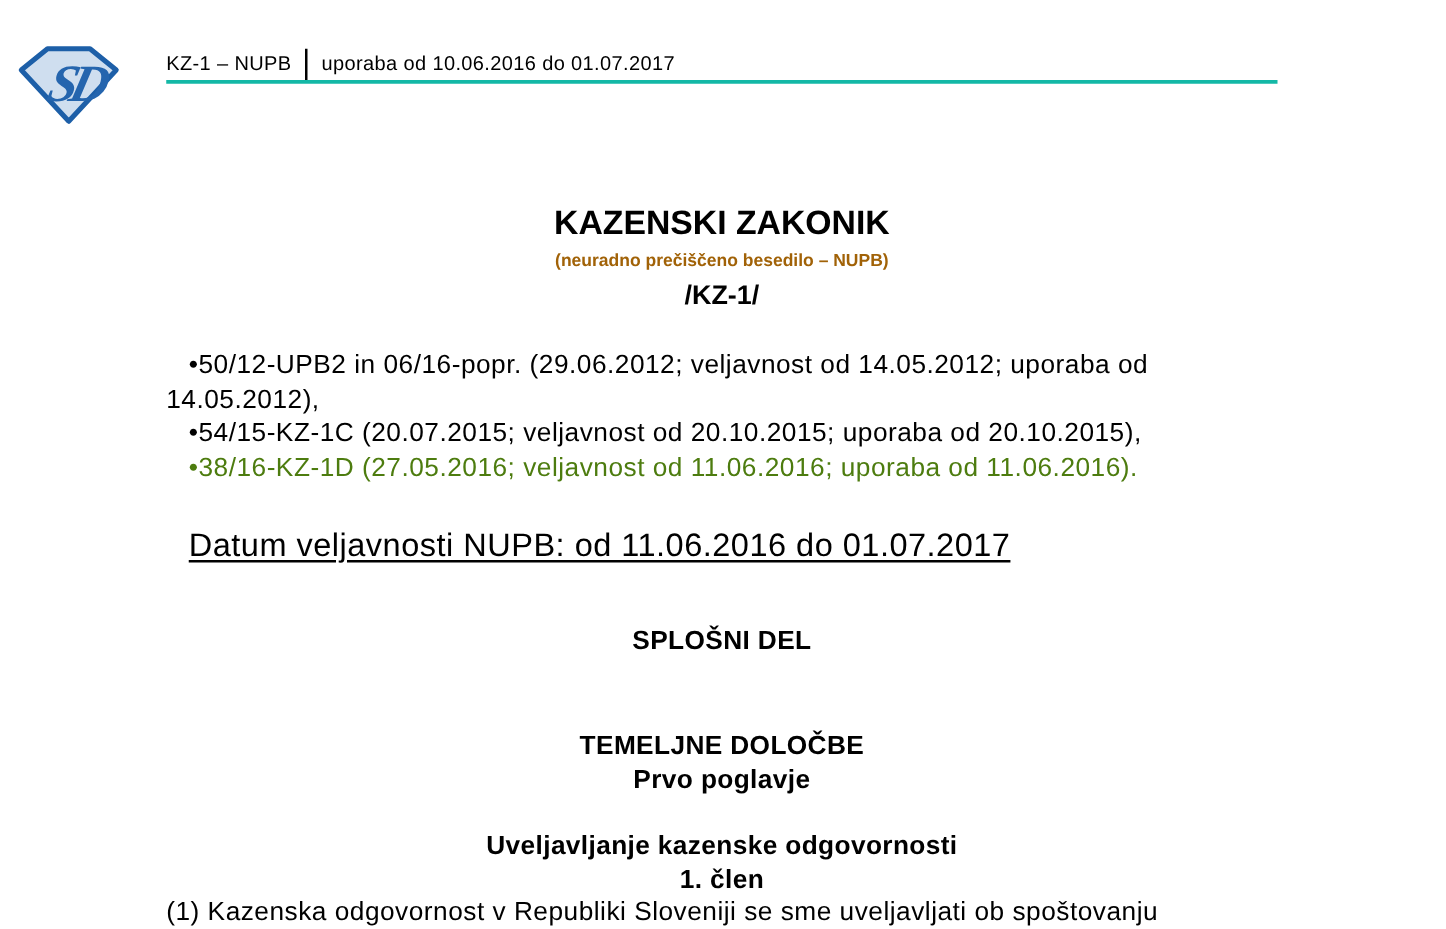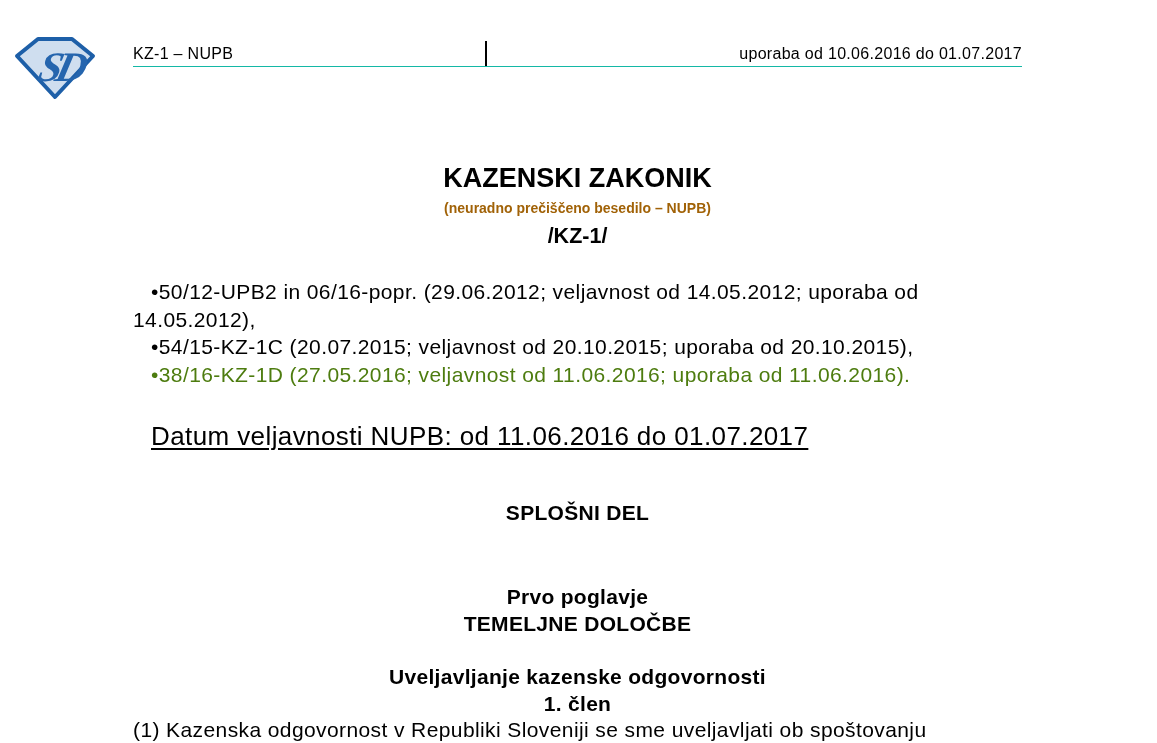--- a/index.html
+++ b/index.html
@@ -20,24 +20,24 @@
     top: 35px;
     width: 84px;
     height: 66px;
   }
   .header-row {
     position: absolute;
     left: 133px;
     top: 0;
     width: 889px;
     height: 67px;
-    border-bottom: 1px solid #14b8a6;
+    border-bottom: 3px solid #14b8a6;
     box-sizing: border-box;
     display: flex;
-    justify-content: space-between;
+    justify-content: flex-start;
     align-items: flex-end;
     padding-bottom: 3px;
     font-size: 16px;
     letter-spacing: 0.3px;
   }
   .header-divider {
     width: 0;
     border-left: 2px solid #000;
     height: 25px;
     margin: 0 11px;
@@ -153,22 +153,22 @@
 
   <div class="validity">
     <p class="valid-line">Datum veljavnosti NUPB: od 11.06.2016 do 01.07.2017</p>
   </div>
 
   <div class="center-bold part-heading">
     <p>SPLOŠNI DEL</p>
   </div>
 
   <div class="center-bold chapter-block">
+    <p>TEMELJNE DOLOČBE</p>
     <p>Prvo poglavje</p>
-    <p>TEMELJNE DOLOČBE</p>
   </div>
 
   <div class="center-bold article-block">
     <p>Uveljavljanje kazenske odgovornosti</p>
     <p>1. člen</p>
   </div>
 
   <div class="body-par">
     <p>(1) Kazenska odgovornost v Republiki Sloveniji se sme uveljavljati ob spoštovanju</p>
   </div>

